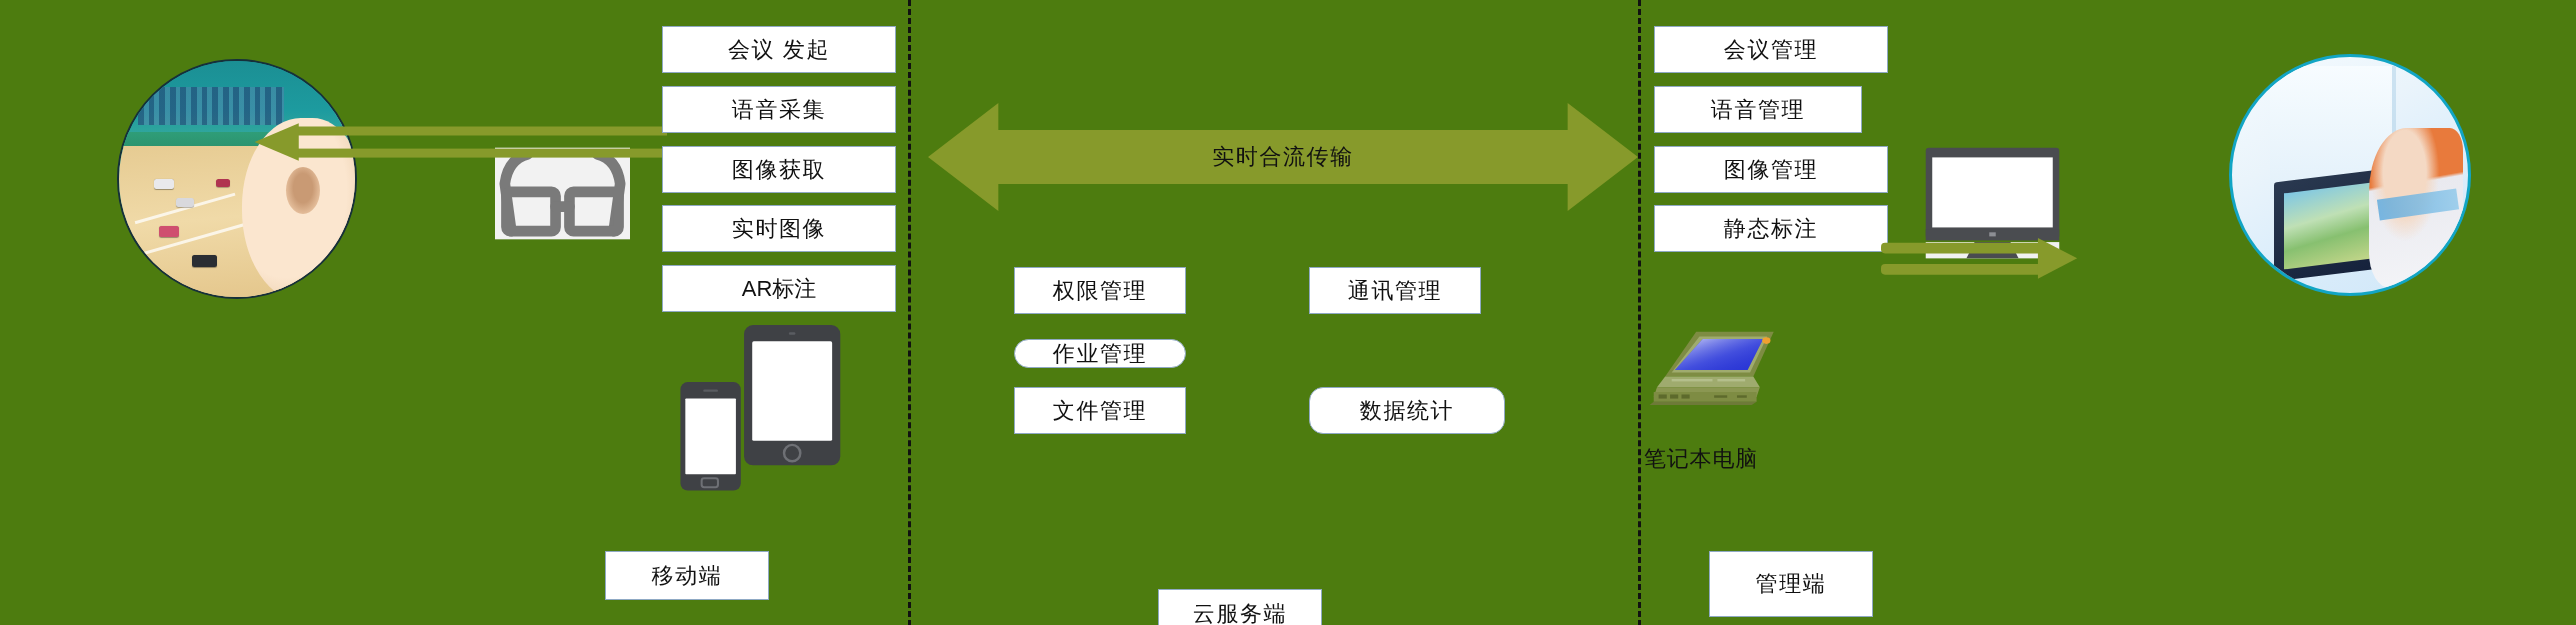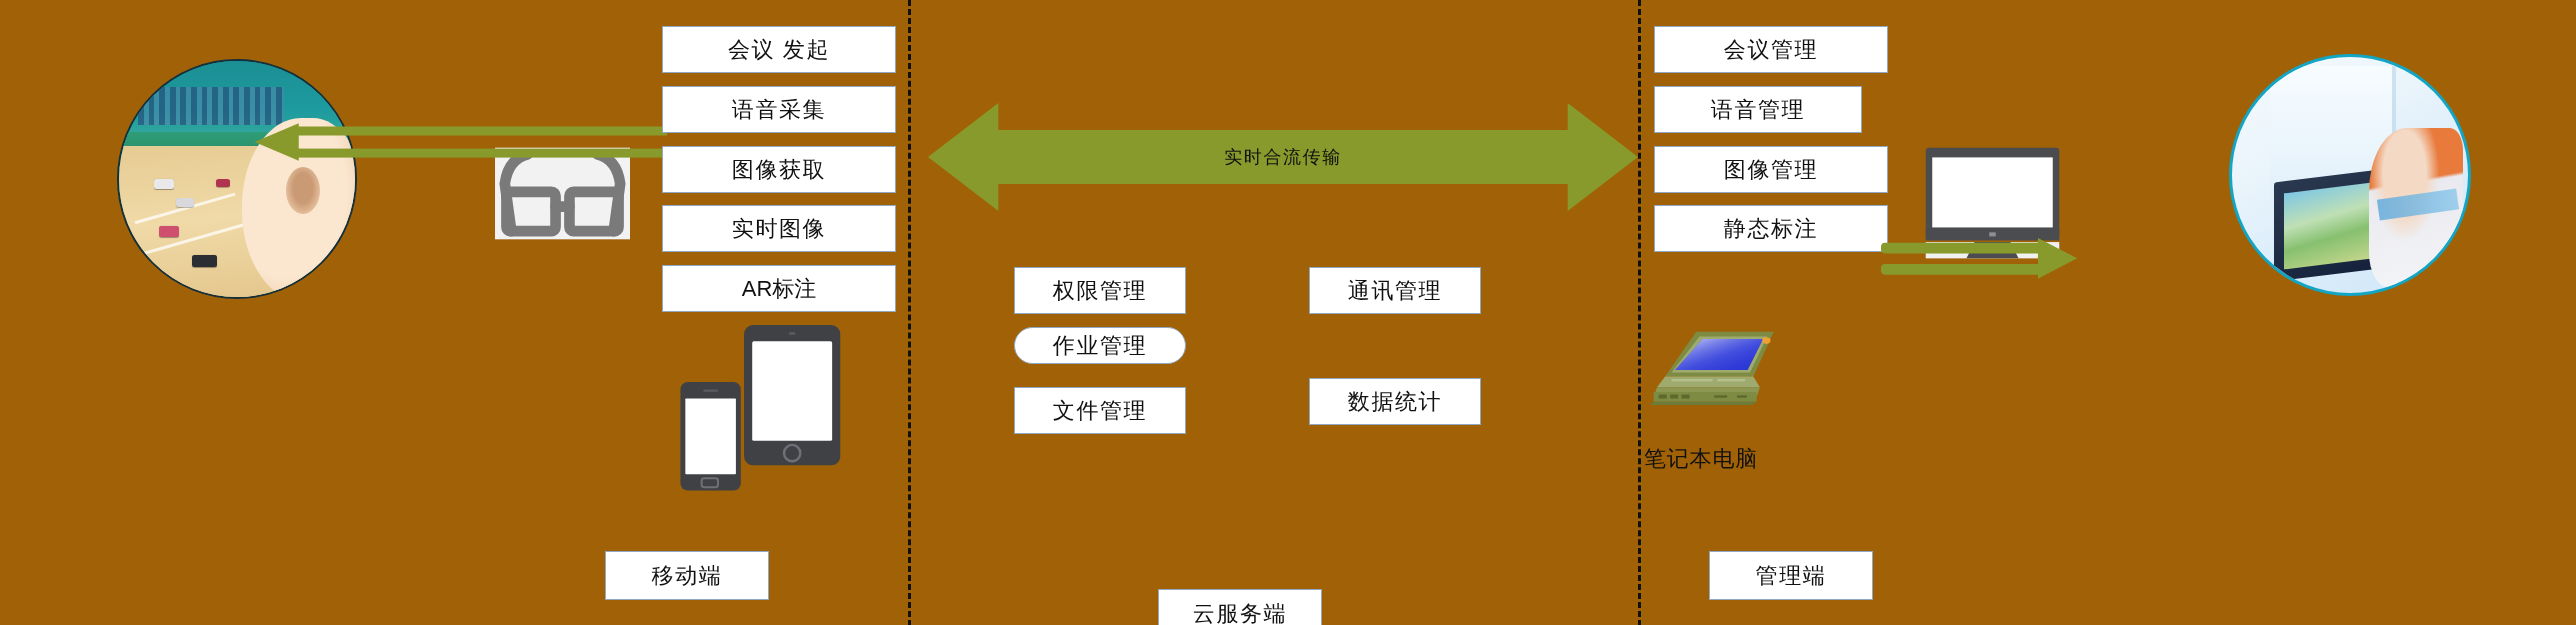--- a/index.html
+++ b/index.html
@@ -7,21 +7,21 @@
     padding: 0;
     background: #ffffff;
   }
   body {
     font-family: "Liberation Sans", "DejaVu Sans", sans-serif;
   }
   #canvas {
     position: relative;
     width: 2576px;
     height: 626px;
-    background: #a16207;
+    background: #4d7c0f;
     overflow: hidden;
   }
 
   
   .box {
     position: absolute;
     box-sizing: border-box;
     border: 1.6px solid #8FA9C4;
     background: #ffffff;
     display: flex;
@@ -171,21 +171,21 @@
   }
   .big-arrow-label {
     position: absolute;
     left: 928px;
     top: 103px;
     width: 710px;
     height: 108px;
     display: flex;
     align-items: center;
     justify-content: center;
-    font-size: 18px;
+    font-size: 22px;
     color: #111111;
     letter-spacing: 1.6px;
     pointer-events: none;
   }
 
   
   .devices {
     position: absolute;
     left: 680px;
     top: 325px;
@@ -295,31 +295,31 @@
       <polygon points="0,66 86,0 86,33 782,33 782,0 868,66 782,132 782,99 86,99 86,132" fill="#879A2B"></polygon>
     </svg>
   </div>
   <div class="big-arrow-label">
     <span>实时合流传输</span>
   </div>
 
   <div class="box" style="left:1014px; top:267px; width:172px; height:47px;">
     <span>权限管理</span>
   </div>
-  <div class="box" style="left:1014px; top:327px; width:172px; height:37px;border-radius:19px;">
+  <div class="box" style="left:1014px; top:339px; width:172px; height:29px;border-radius:19px;">
     <span>作业管理</span>
   </div>
   <div class="box" style="left:1014px; top:387px; width:172px; height:47px;">
     <span>文件管理</span>
   </div>
 
   <div class="box" style="left:1309px; top:267px; width:172px; height:47px;">
     <span>通讯管理</span>
   </div>
-  <div class="box" style="left:1309px; top:378px; width:172px; height:47px;">
+  <div class="box" style="left:1309px; top:387px; width:196px; height:47px;border-radius:14px;">
     <span>数据统计</span>
   </div>
 
   <div class="box" style="left:1158px; top:551px; width:164px; height:49px;margin-top:38px;">
     <span>云服务端</span>
   </div>
 
   <div class="box" style="left:1654px; top:26px; width:234px; height:47px;">
     <span>会议管理</span>
   </div>
@@ -387,18 +387,18 @@
   <div class="label-plain" style="left:1644px; top:444px;">笔记本电脑</div>
 
   <div class="photo-circle photo-right">
     <div class="pr-window"></div>
     <div class="pr-laptop-lid"></div>
     <div class="pr-laptop-screen"></div>
     <div class="pr-person"></div>
     <div class="pr-blue-strip"></div>
   </div>
 
-  <div class="box" style="left:1709px; top:551px; width:164px; height:49px;">
+  <div class="box" style="left:1709px; top:551px; width:164px; height:66px;">
     <span>管理端</span>
   </div>
 
 </div>
 
 
 </body></html>

